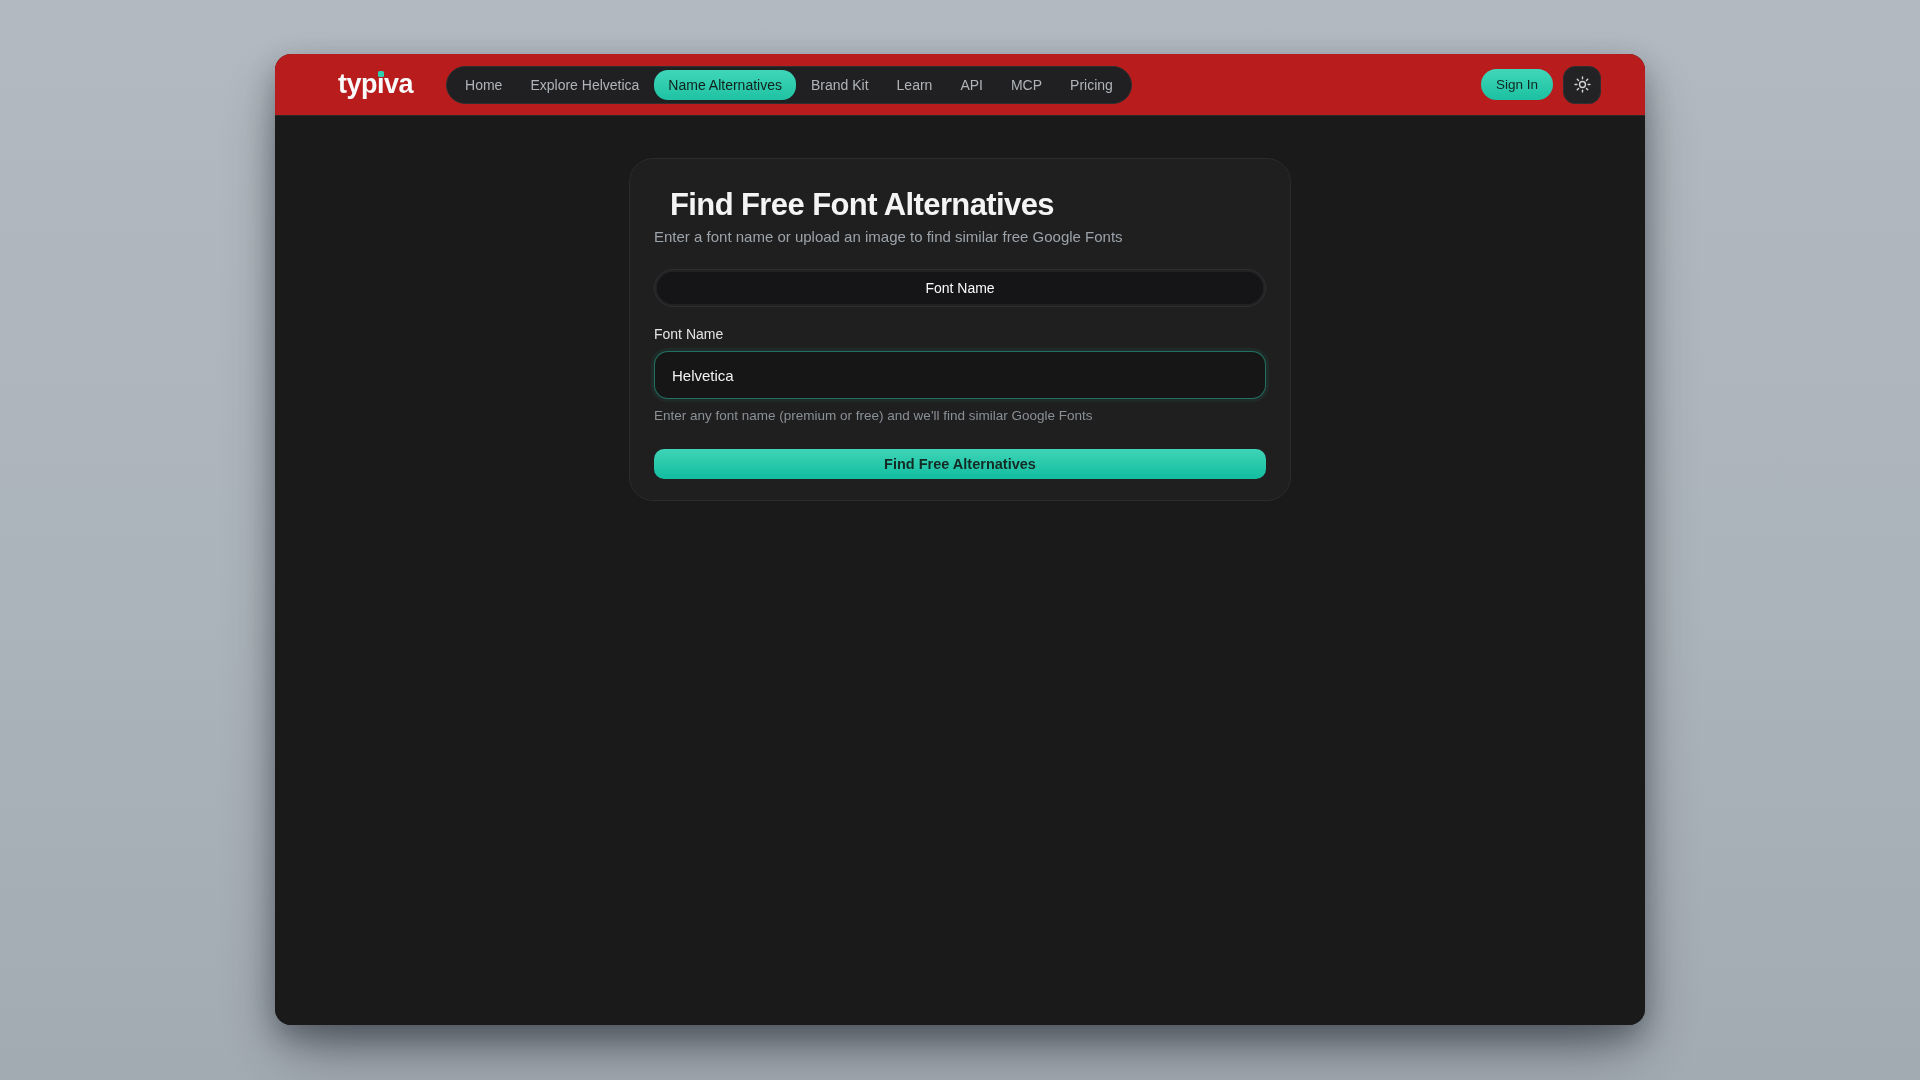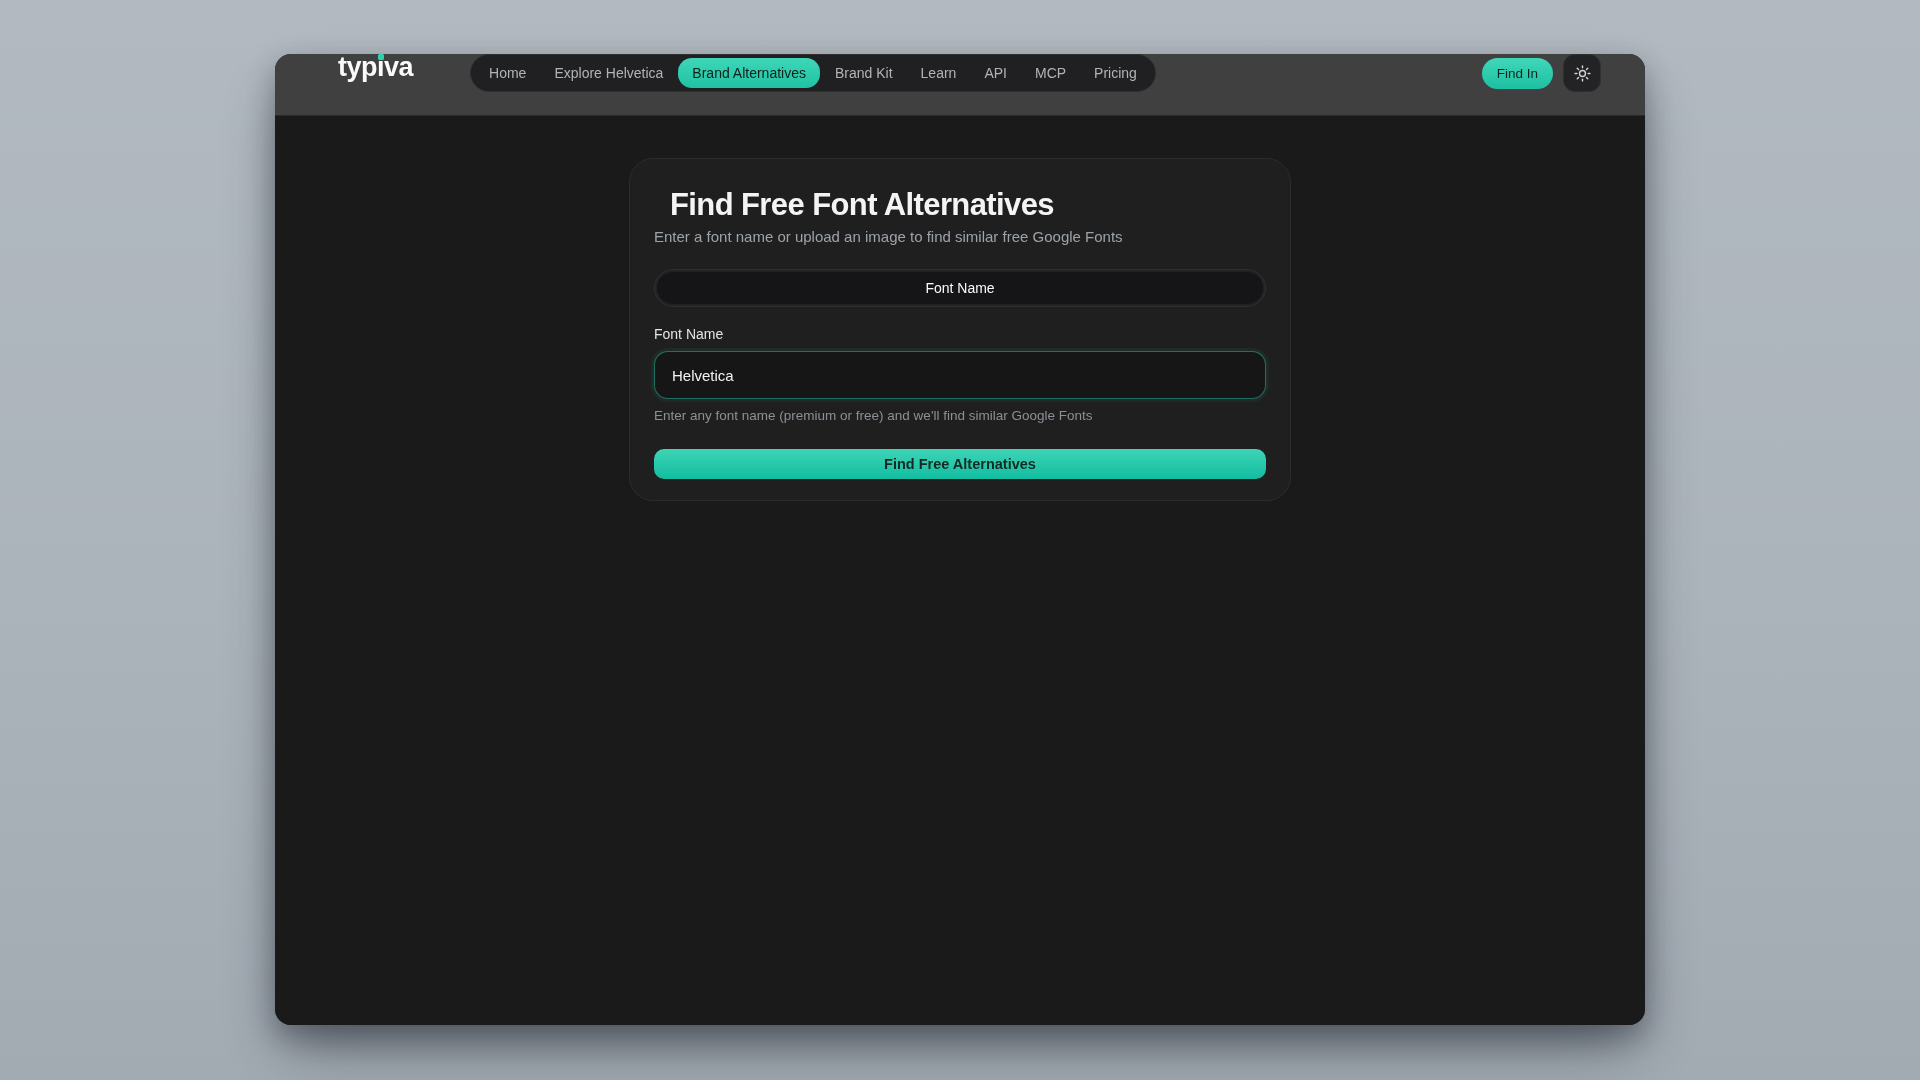--- a/index.html
+++ b/index.html
@@ -18,25 +18,24 @@
     background:#1b1b1c;
     border-radius:16px;
     box-shadow: 0 30px 60px -12px rgba(20,26,34,.48), 0 12px 28px rgba(20,26,34,.32);
     overflow:hidden;
     display:flex; flex-direction:column;
   }
 
   
   .header {
     height:62px; flex:0 0 62px;
-    display:flex; align-items:flex-start;
+    display:flex; align-items:center;
     padding:0 44px 0 63px;
     border-bottom:1px solid #2a2a2b;
-    background:#404040;
-    gap:24px;
+    background:#b91c1c;
   }
   .logo {
     color:#fafafa; font-size:27px; font-weight:700; letter-spacing:-0.5px;
     cursor:pointer; line-height:1;
   }
   .logo-i { position:relative; display:inline-block; }
   .logo-dot {
     position:absolute; left:50%; transform:translateX(-50%);
     top:0px; width:6px; height:6px; border-radius:1.5px;
     background:#2fd0b0;
@@ -121,30 +120,30 @@
 <div class="window">
 
   <div class="header">
     <div class="logo">
       <span>typ<span class="logo-i">ı<span class="logo-dot"></span></span>va</span>
     </div>
 
     <nav class="nav-pill">
       <span class="nav-item">Home</span>
       <span class="nav-item">Explore Helvetica</span>
-      <span class="nav-item active">Brand Alternatives</span>
+      <span class="nav-item active">Name Alternatives</span>
       <span class="nav-item">Brand Kit</span>
       <span class="nav-item">Learn</span>
       <span class="nav-item">API</span>
       <span class="nav-item">MCP</span>
       <span class="nav-item">Pricing</span>
     </nav>
 
     <div class="header-right">
-      <button class="signin-btn">Find In</button>
+      <button class="signin-btn">Sign In</button>
       <div class="theme-toggle">
         <span style="display:flex;">
           <svg class="sun-svg" width="17" height="17" viewBox="0 0 24 24" fill="none" stroke-width="2" stroke-linecap="round">
             <circle cx="12" cy="12" r="4.2"></circle>
             <line x1="12" y1="1.5" x2="12" y2="4"></line>
             <line x1="12" y1="20" x2="12" y2="22.5"></line>
             <line x1="1.5" y1="12" x2="4" y2="12"></line>
             <line x1="20" y1="12" x2="22.5" y2="12"></line>
             <line x1="4.6" y1="4.6" x2="6.4" y2="6.4"></line>
             <line x1="17.6" y1="17.6" x2="19.4" y2="19.4"></line>

